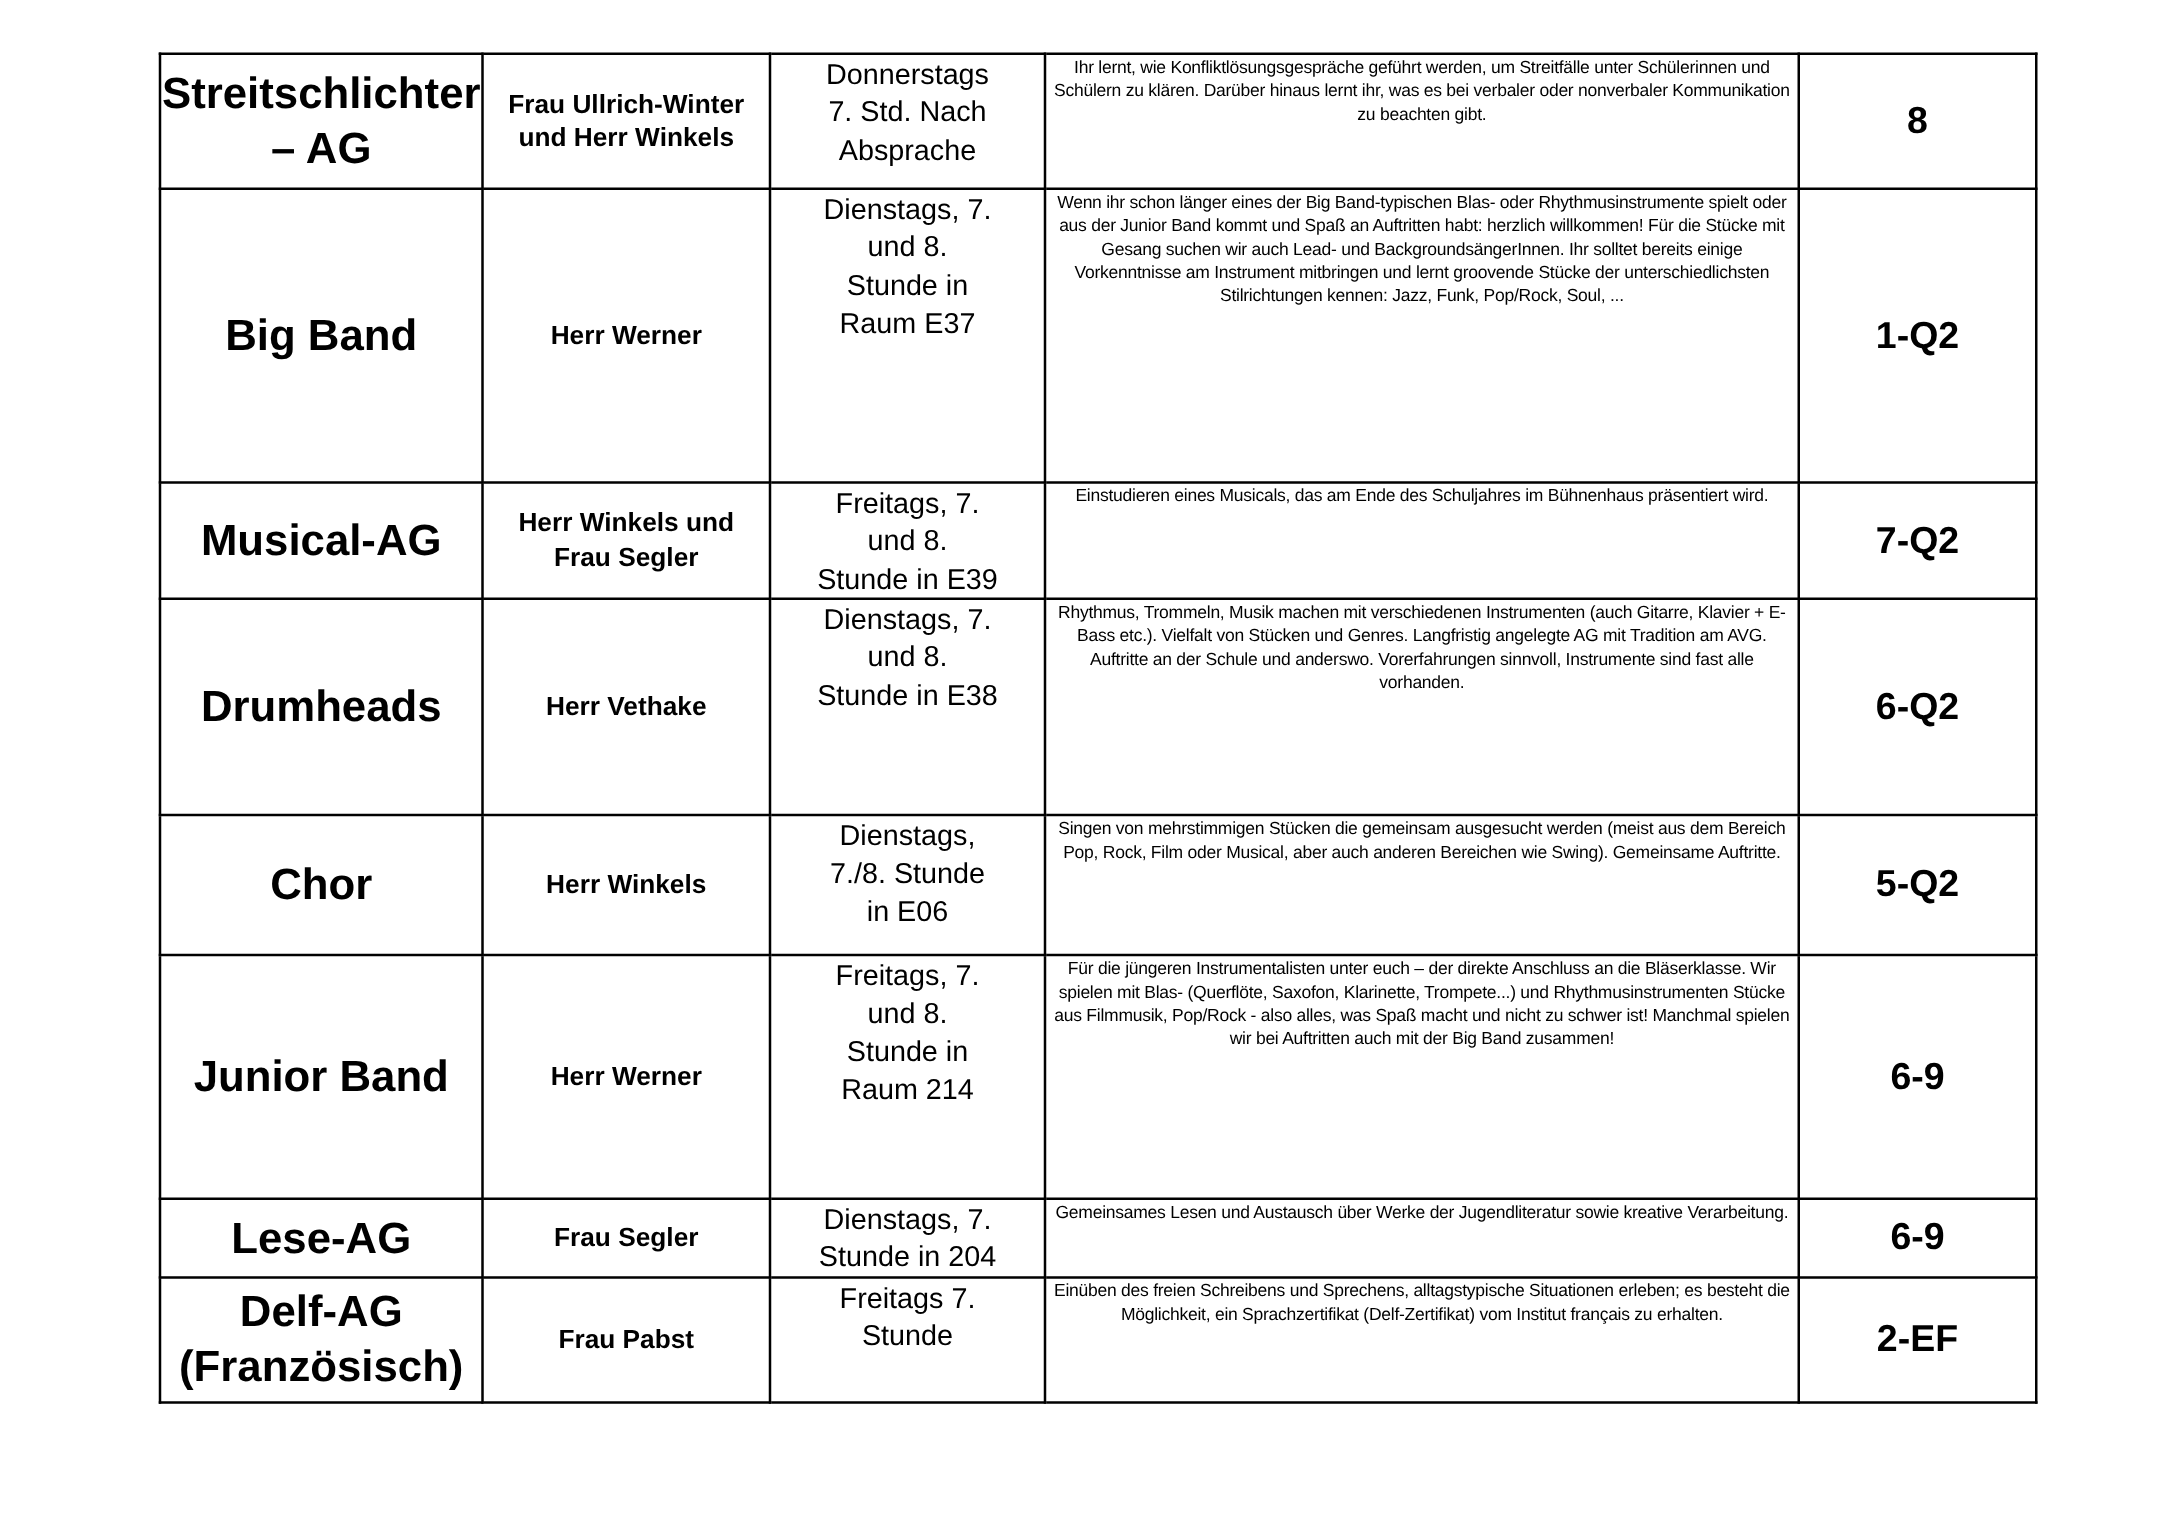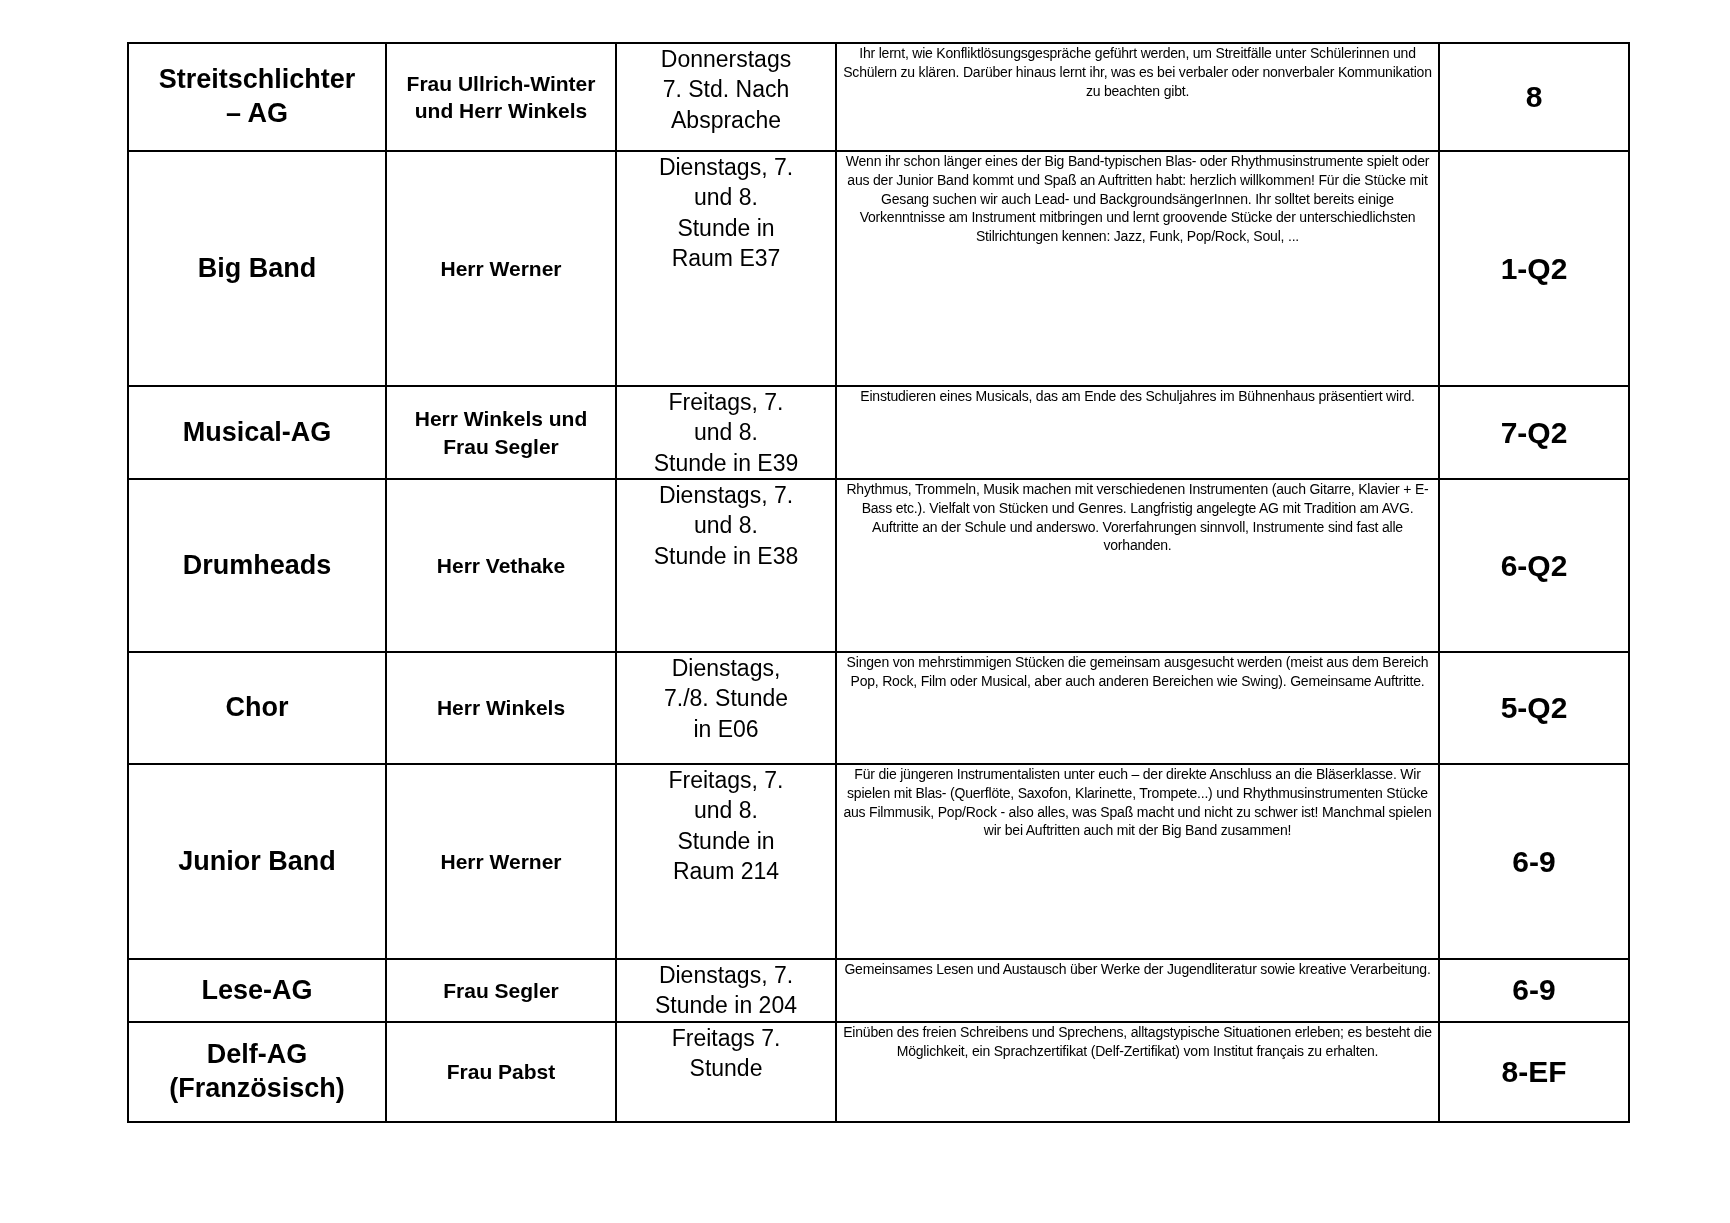--- a/index.html
+++ b/index.html
@@ -30,21 +30,21 @@
   tr.r1 { height: 108px; }
   tr.r2 { height: 235px; }
   tr.r3 { height: 85px;  }
   tr.r4 { height: 173px; }
   tr.r5 { height: 112px; }
   tr.r6 { height: 195px; }
   tr.r7 { height: 47px;  }
   tr.r8 { height: 100px; }
   td.cell-name {
     font-weight: 700;
-    font-size: 27px;
+    font-size: 35px;
     line-height: 1.25;
     text-align: center;
     vertical-align: middle;
     white-space: pre-line;
     padding: 2px 4px;
   }
   td.cell-teacher {
     font-weight: 700;
     font-size: 21px;
     line-height: 1.3;
@@ -159,17 +159,17 @@
         <td class="cell-desc">Gemeinsames Lesen und Austausch über Werke der Jugendliteratur sowie kreative Verarbeitung.</td>
         <td class="cell-grade">6-9</td>
       </tr>
       <tr class="r8">
         <td class="cell-name">Delf-AG
 (Französisch)</td>
         <td class="cell-teacher">Frau Pabst</td>
         <td class="cell-time">Freitags 7.
 Stunde</td>
         <td class="cell-desc">Einüben des freien Schreibens und Sprechens, alltagstypische Situationen erleben; es besteht die Möglichkeit, ein Sprachzertifikat (Delf-Zertifikat) vom Institut français zu erhalten.</td>
-        <td class="cell-grade">8-EF</td>
+        <td class="cell-grade">2-EF</td>
       </tr>
     </tbody>
   </table>
 </div>
 
 </body></html>

